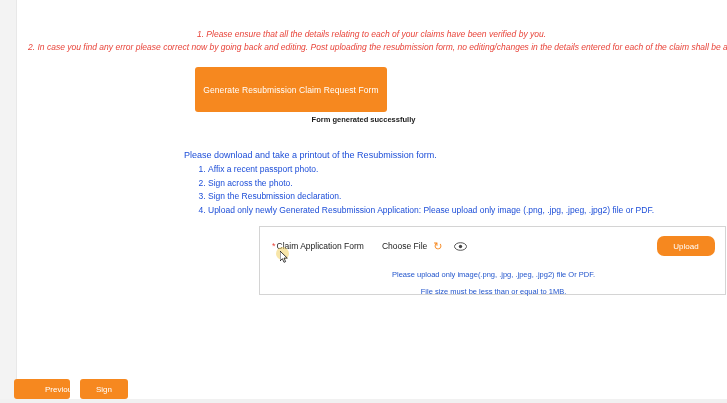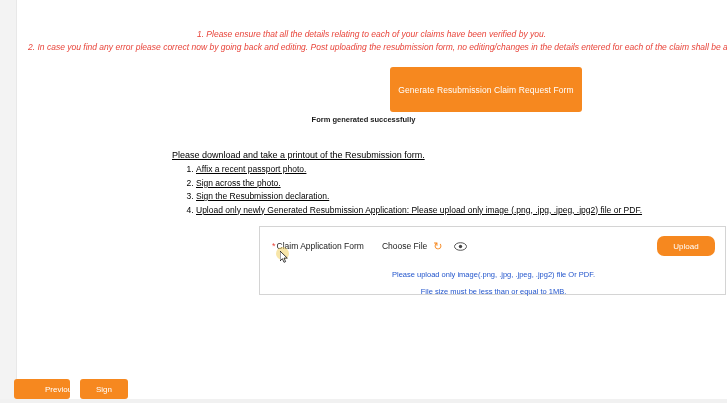--- a/index.html
+++ b/index.html
@@ -46,21 +46,21 @@
   .notice-line.second {
     text-align: left;
     padding-left: 12px;
   }
   .gen-btn-wrap {
     position: absolute;
     left: 0;
     top: 67px;
     width: 582px;
     display: flex;
-    justify-content: flex-end;
+    justify-content: center;
   }
   .gen-btn {
     background: #f6881f;
     color: #ffffff;
     border: none;
     border-radius: 3px;
     width: 192px;
     height: 45px;
     font-size: 8.5px;
     font-family: "Liberation Sans", sans-serif;
@@ -72,25 +72,24 @@
     left: 0;
     top: 115px;
     width: 727px;
     text-align: center;
     font-size: 7.5px;
     font-weight: bold;
     color: #1a1a1a;
   }
   .instructions {
     position: absolute;
-    left: 172px;
+    left: 184px;
     top: 148px;
     width: 520px;
-    color: #000000;
-    text-decoration: underline;
+    color: #1d4ed8;
   }
   .instr-title {
     font-size: 9px;
     line-height: 15px;
   }
   .instr-list {
     margin: 0;
     padding-left: 24px;
     font-size: 8.5px;
     line-height: 13.5px;

